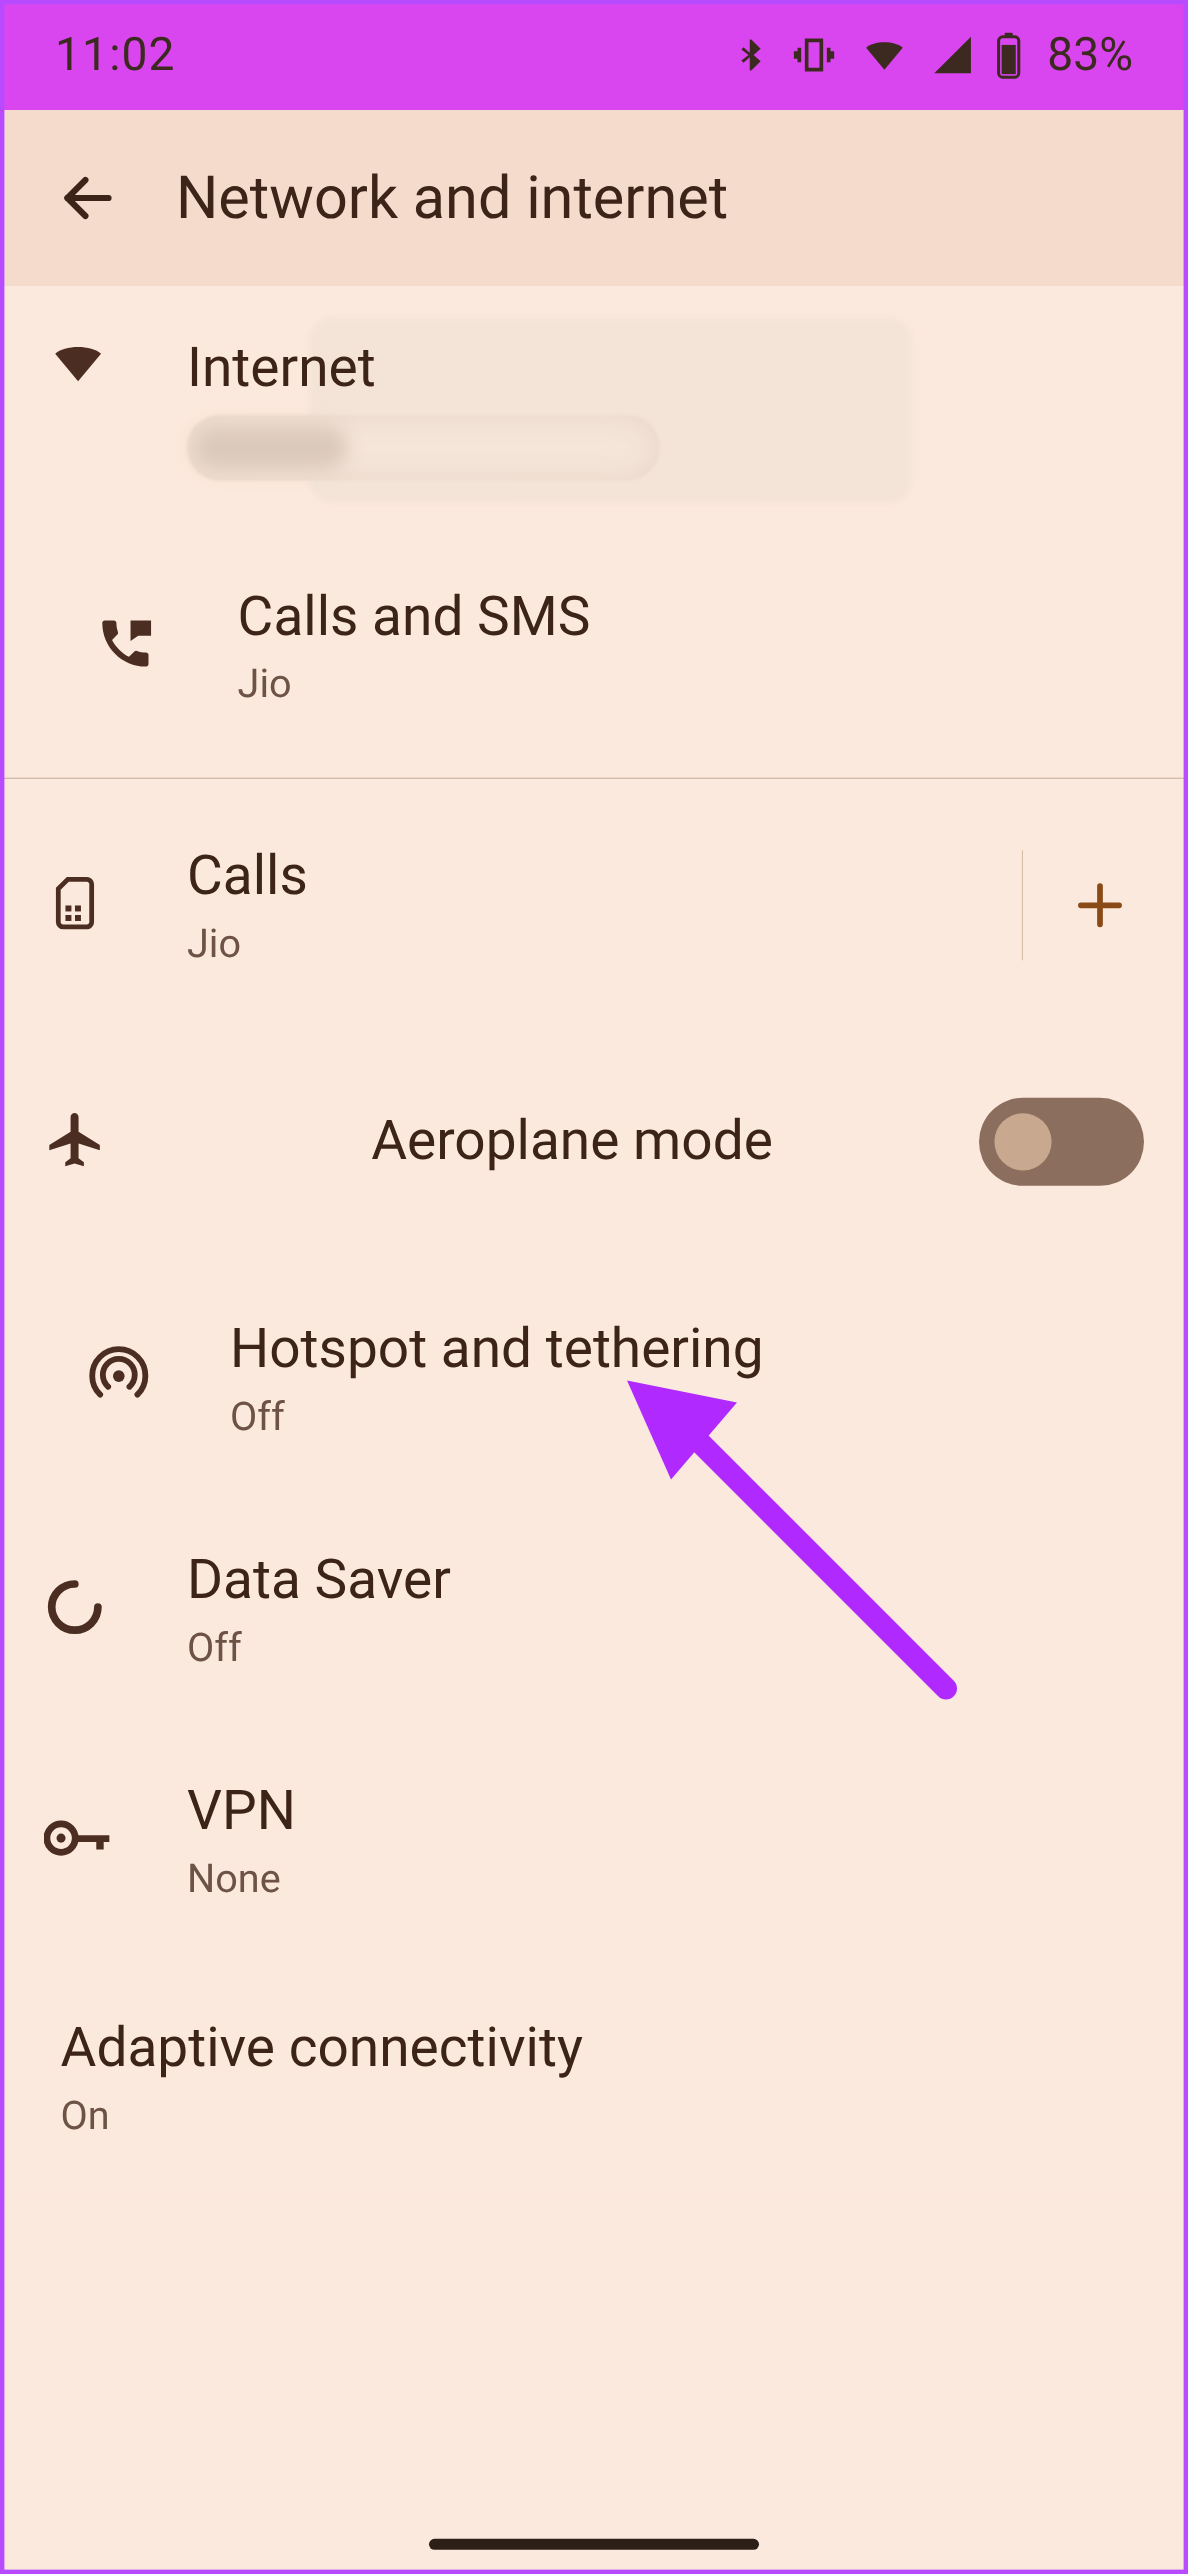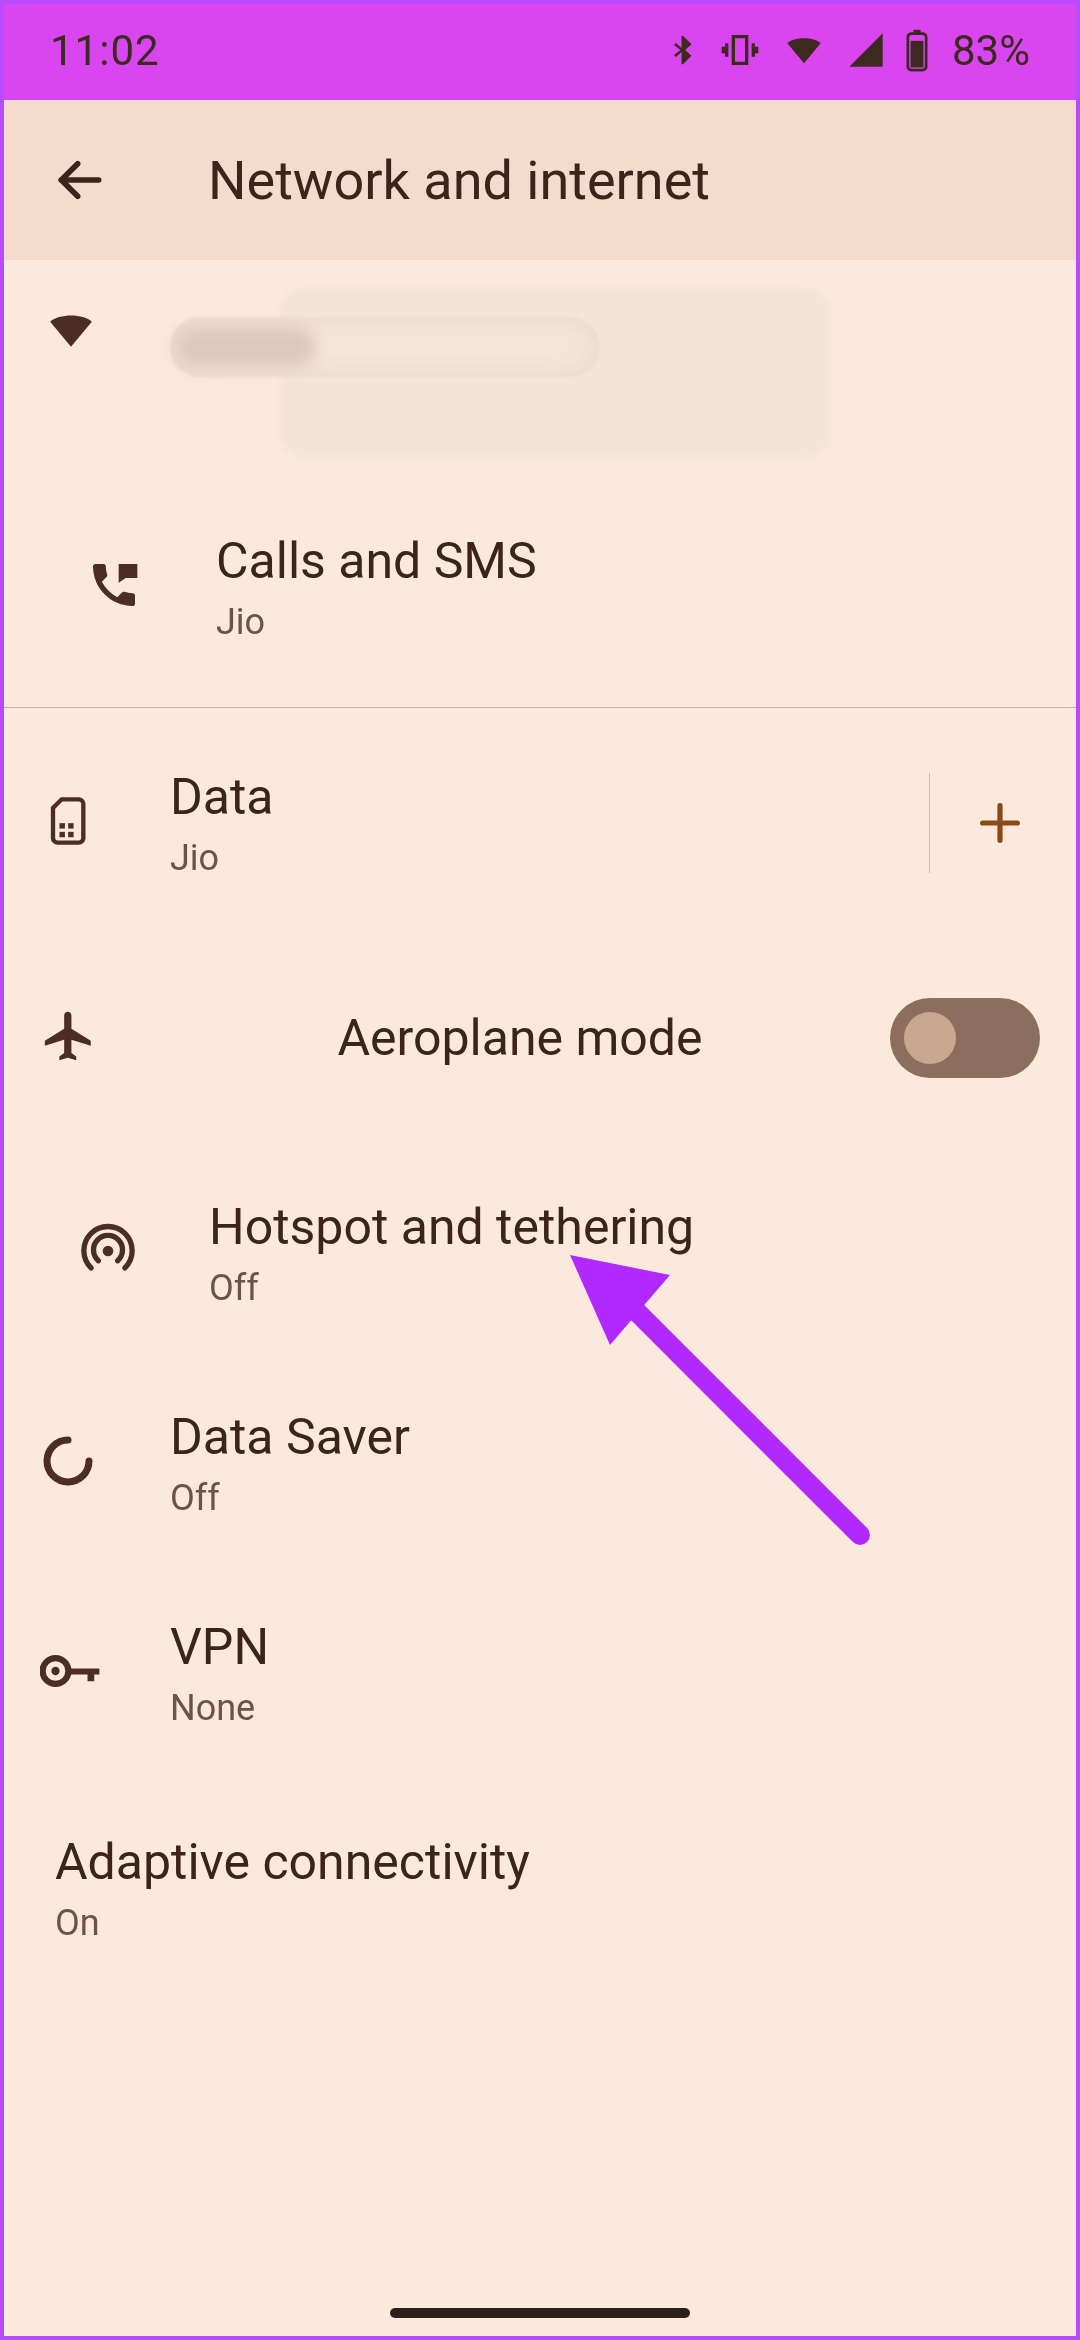--- a/index.html
+++ b/index.html
@@ -40,21 +40,20 @@
   .status-right svg { display:block; }
   .batt-txt { font-size:42px; margin-left:4px;}
 
   
   .app-bar {
     display:flex;
     align-items:center;
     height: 160px;
     padding-left: 30px;
     background: #f4dbcc;
-    gap: 48px;
   }
   .back-btn {
     width: 100px;
     height: 100px;
     display:flex; align-items:center; justify-content:center;
     border-radius:50%;
   }
   .app-title {
     margin-left: 30px;
     font-size: 54px;
@@ -250,20 +249,21 @@
   <div class="item internet-item">
     <div class="redact-box-right"></div>
     <div class="icon-slot">
         <span>
       <svg width="62" height="50" viewBox="0 0 24 24" fill="#4b2e21">
             <path d="M12 20l10-12C18 4 6 4 2 8l10 12z"></path>
           </svg>
     </span>
       </div>
     <div class="texts">
+      <div class="title">Internet</div>
       <div><span class="redact"><span class="redact-inner"></span></span></div>
     </div>
   </div>
 
   <div class="item" style="padding-top:22px;padding-bottom:50px;margin-left:46px;">
     <div class="icon-slot">
         <span>
       <svg width="56" height="56" viewBox="0 0 24 24" fill="#4b2e21">
             <path d="M20 15.5c-1.2 0-2.4-.2-3.5-.6-.4-.1-.8 0-1.1.3l-2 2c-2.8-1.5-5.1-3.8-6.6-6.6l2-2c.3-.3.4-.7.3-1.1-.4-1.1-.6-2.3-.6-3.5 0-.6-.4-1-1-1H4c-.6 0-1 .4-1 1 0 9.4 7.6 17 17 17 .6 0 1-.4 1-1v-3.5c0-.6-.4-1-1-1z"></path>
             <path d="M14 3h8v6h-5l-3 2V3z"></path>
@@ -284,21 +284,21 @@
       <svg width="52" height="60" viewBox="0 0 24 24" fill="none" stroke="#4b2e21" stroke-width="2">
             <path d="M18 2H10L6 6v14c0 1 1 2 2 2h10c1 0 2-1 2-2V4c0-1-1-2-2-2z"></path>
             <rect x="9" y="13" width="2.5" height="2.5" fill="#4b2e21" stroke="none"></rect>
             <rect x="13" y="13" width="2.5" height="2.5" fill="#4b2e21" stroke="none"></rect>
             <rect x="9" y="17" width="2.5" height="2.5" fill="#4b2e21" stroke="none"></rect>
             <rect x="13" y="17" width="2.5" height="2.5" fill="#4b2e21" stroke="none"></rect>
           </svg>
     </span>
       </div>
     <div class="texts">
-      <div class="title">Data</div>
+      <div class="title">Calls</div>
       <div class="subtitle">Jio</div>
     </div>
     <div class="trailing">
       <div class="vbar"></div>
       <div class="plus-btn">
         <svg width="52" height="52" viewBox="0 0 24 24" fill="none" stroke="#8a4a16" stroke-width="2.4" stroke-linecap="round">
             <path d="M12 4v16M4 12h16"></path>
           </svg>
       </div>
     </div>

